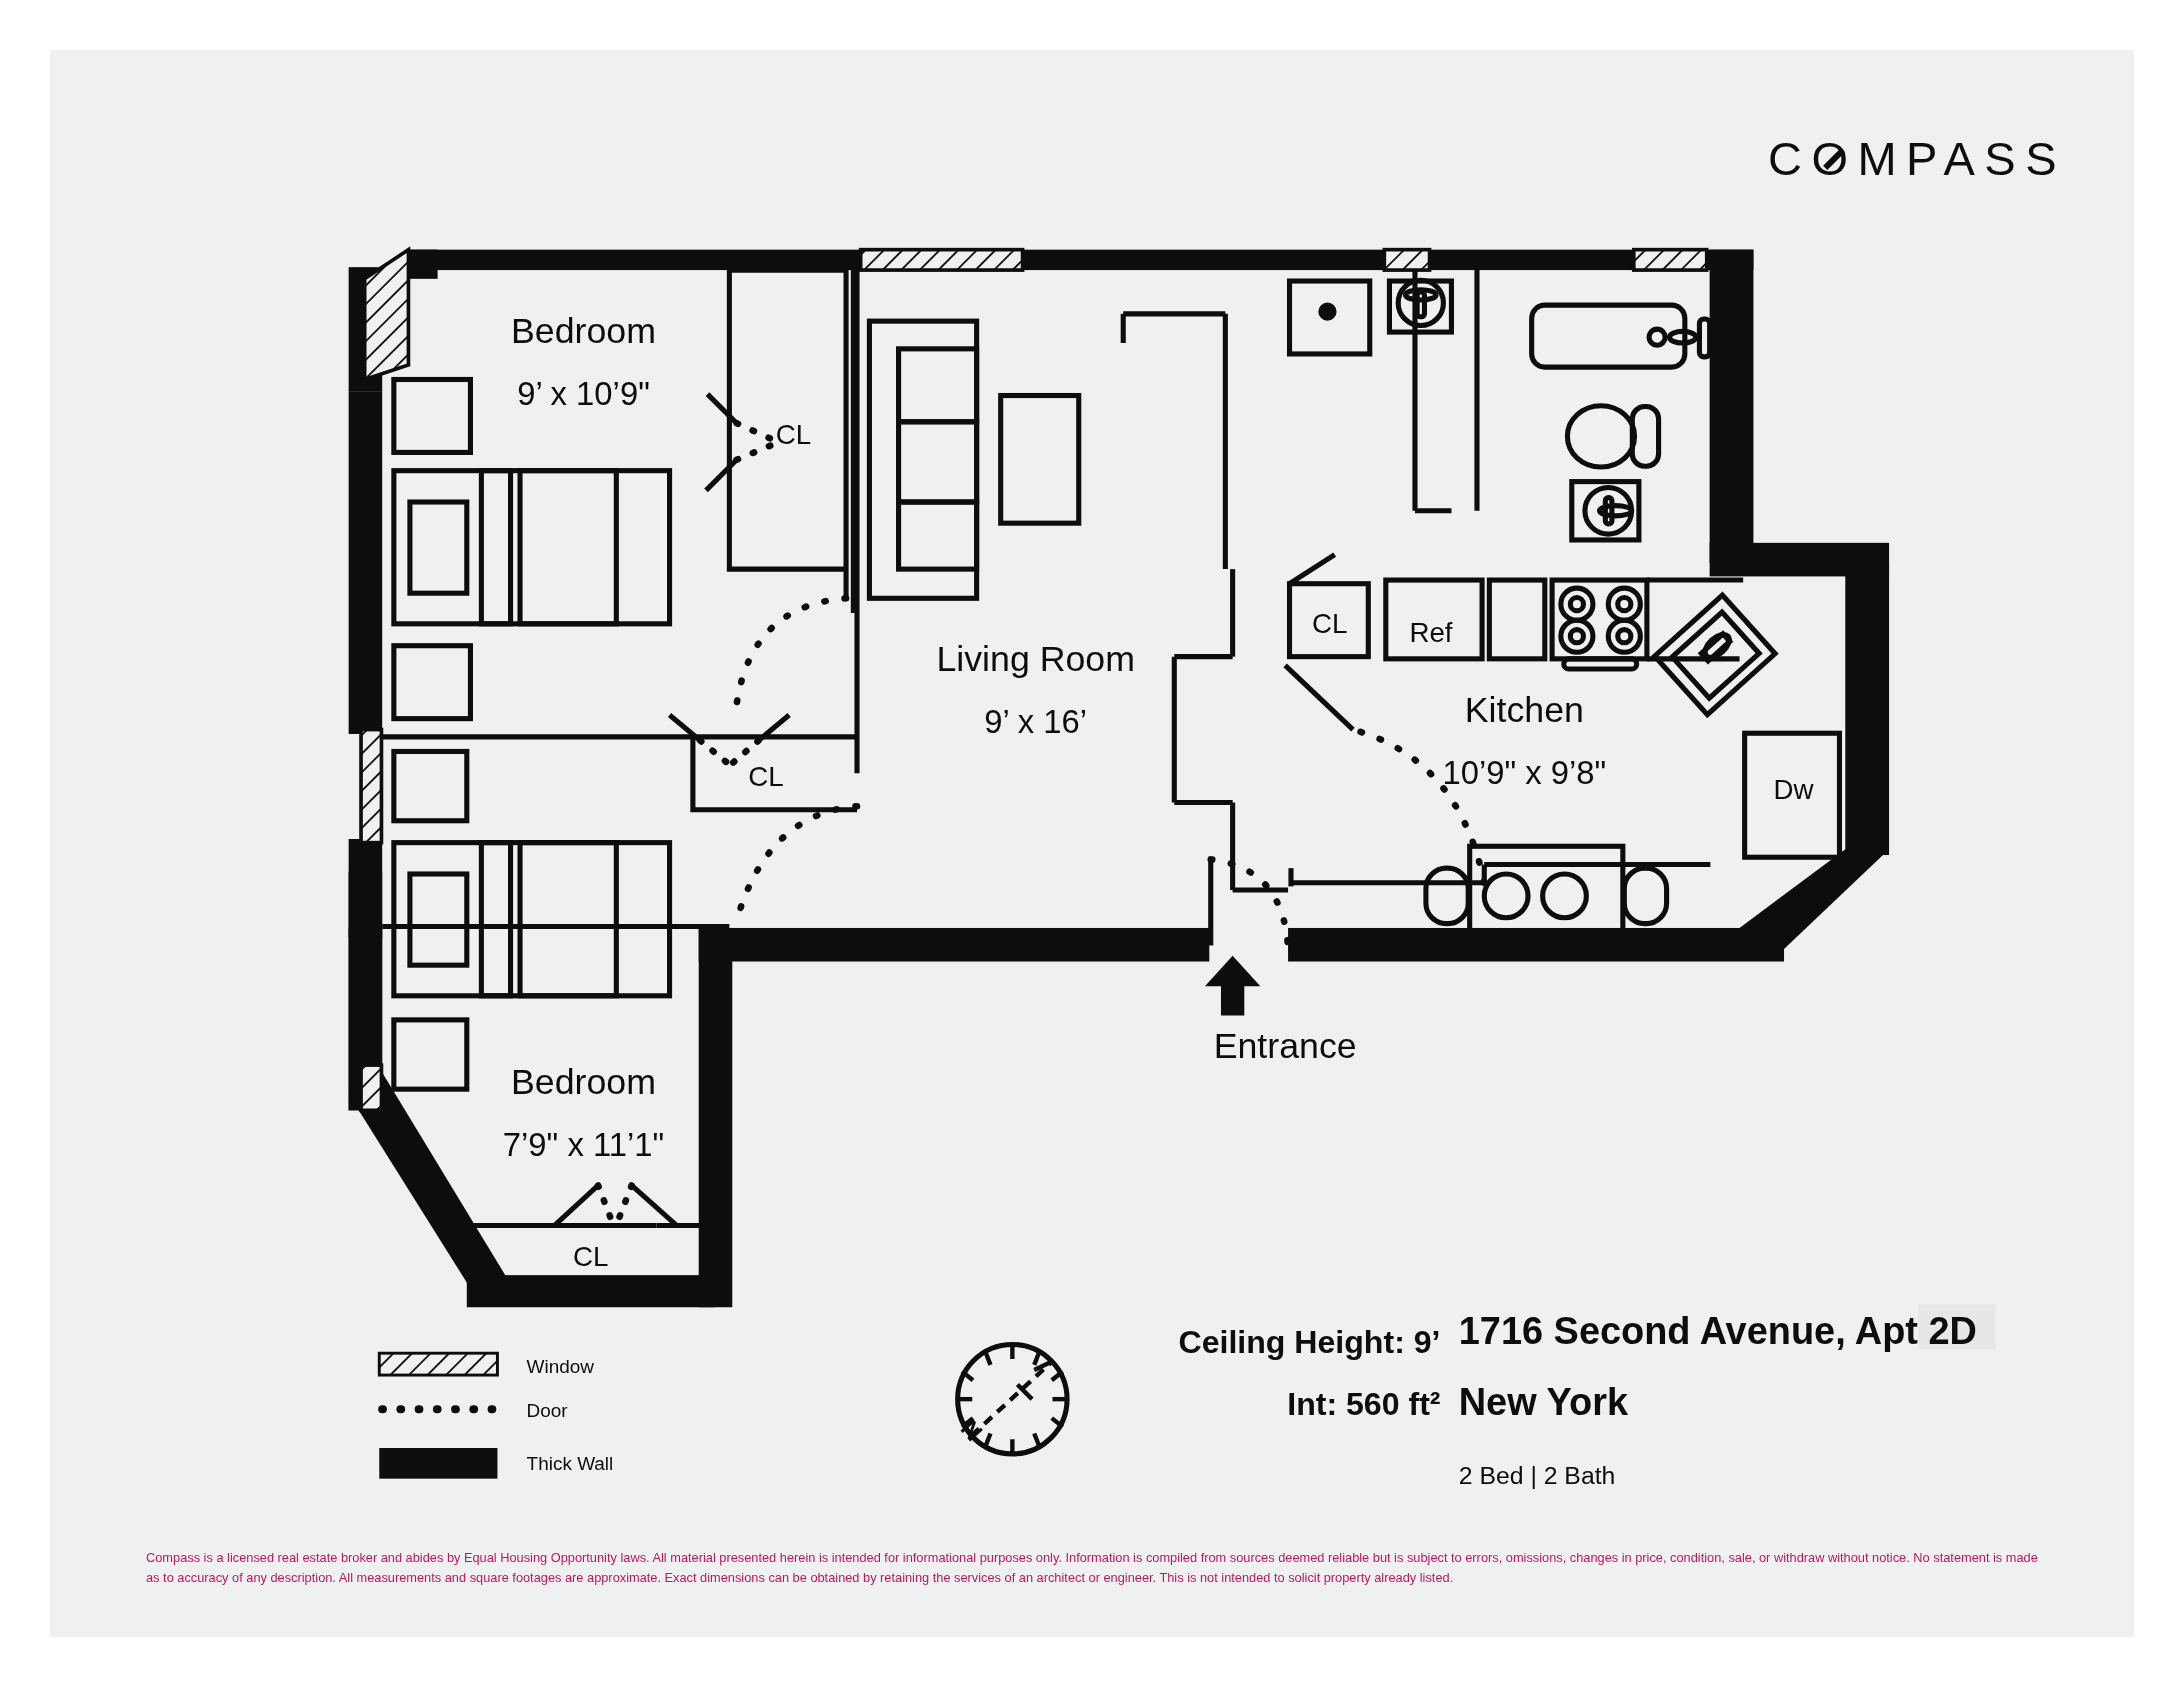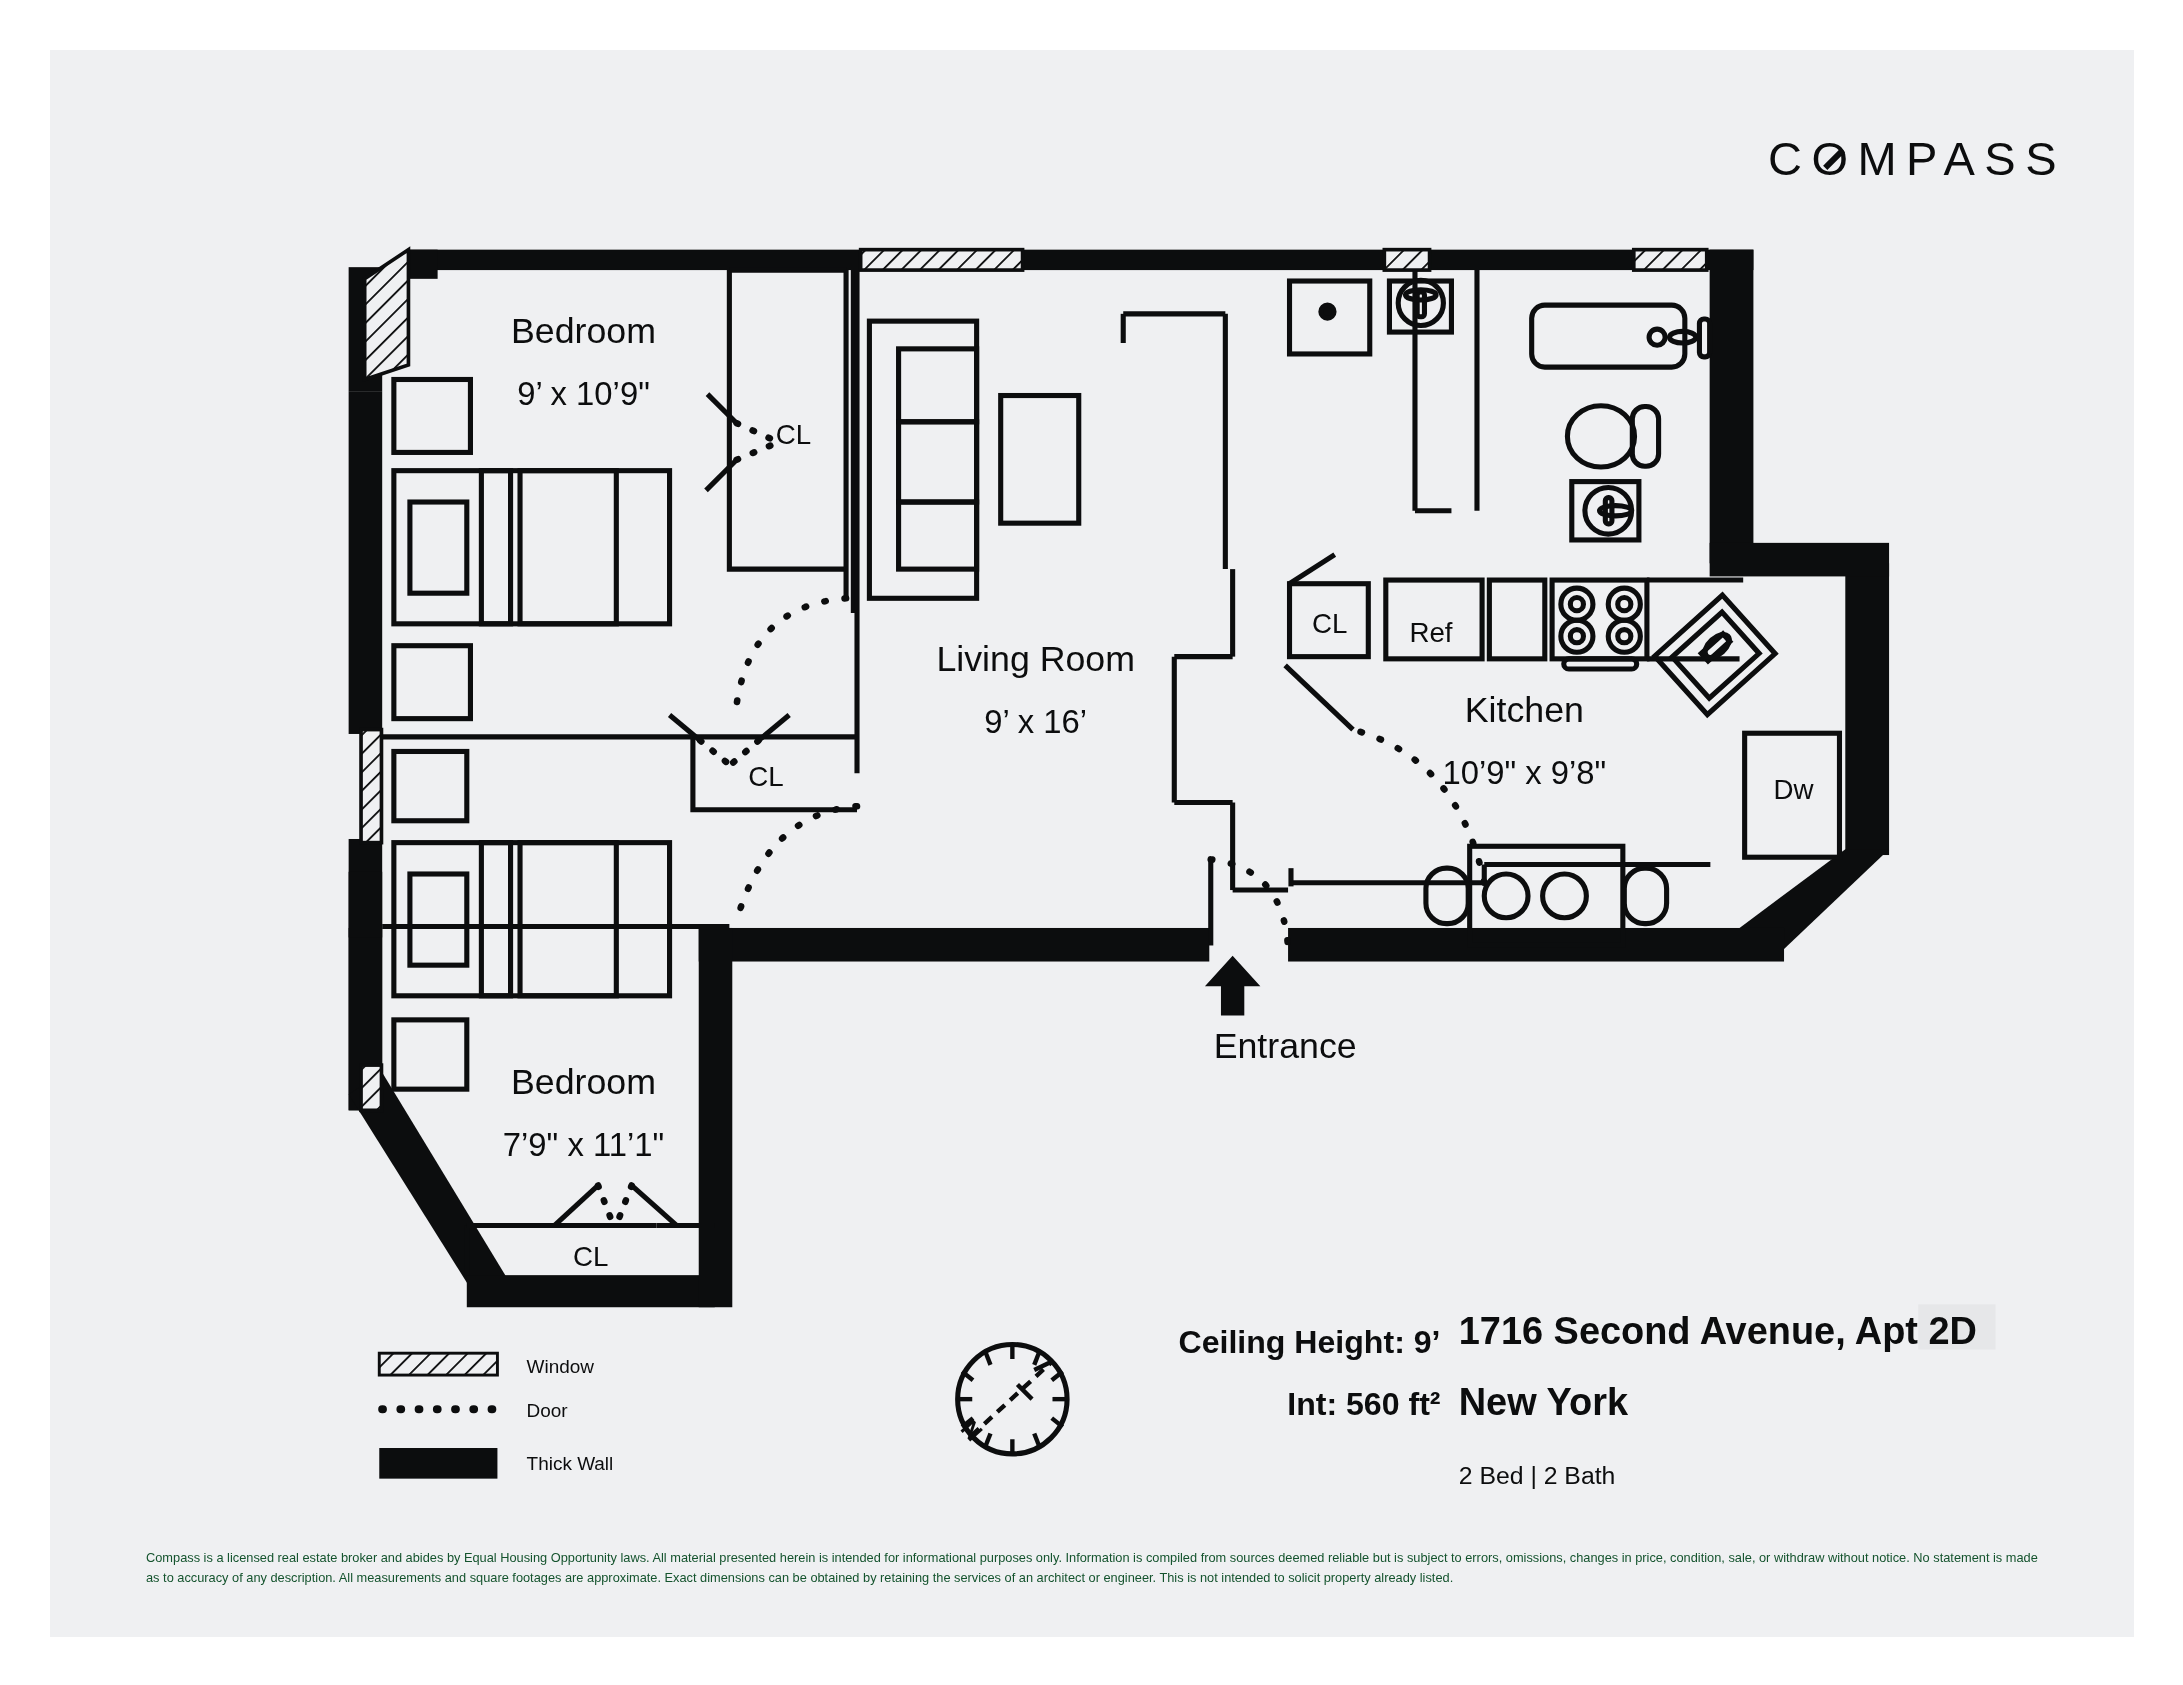--- a/index.html
+++ b/index.html
@@ -11,21 +11,21 @@
   .logo .oslash .bar{position:absolute;left:50%;top:50%;width:25px;height:5.8px;background:#0c0d0e;
         transform:translate(-50%,-50%) rotate(-45deg);}
   svg{position:absolute;left:0;top:0;}
   .rl{font-family:"Liberation Sans",sans-serif;fill:#0c0d0e;font-size:49px;text-anchor:middle;}
   .rd{font-family:"Liberation Sans",sans-serif;fill:#0c0d0e;font-size:45px;text-anchor:middle;}
   .cl{font-family:"Liberation Sans",sans-serif;fill:#0c0d0e;font-size:38px;text-anchor:middle;}
   .lg{font-family:"Liberation Sans",sans-serif;fill:#0c0d0e;font-size:26px;}
   .info{font-family:"Liberation Sans",sans-serif;fill:#0c0d0e;font-size:44px;font-weight:600;}
   .addr{font-family:"Liberation Sans",sans-serif;fill:#0c0d0e;font-size:52px;font-weight:600;}
   .addr2{font-family:"Liberation Sans",sans-serif;fill:#0c0d0e;font-size:34px;}
-  .disc{position:absolute;left:146px;top:1548px;width:1897px;color:#14532d;font-size:12.8px;
+  .disc{position:absolute;left:146px;top:1548px;width:1897px;color:#be185d;font-size:12.8px;
         line-height:1.55;font-family:"Liberation Sans",sans-serif;}
   .hl{fill:#e6e7e9;}
 </style>
 </head>
 <body>
 
 <div id="canvas"></div>
 
 <div class="logo"><span>C</span><span class="oslash"><span>O</span><span class="bar"></span></span><span>MPASS</span></div>
 

